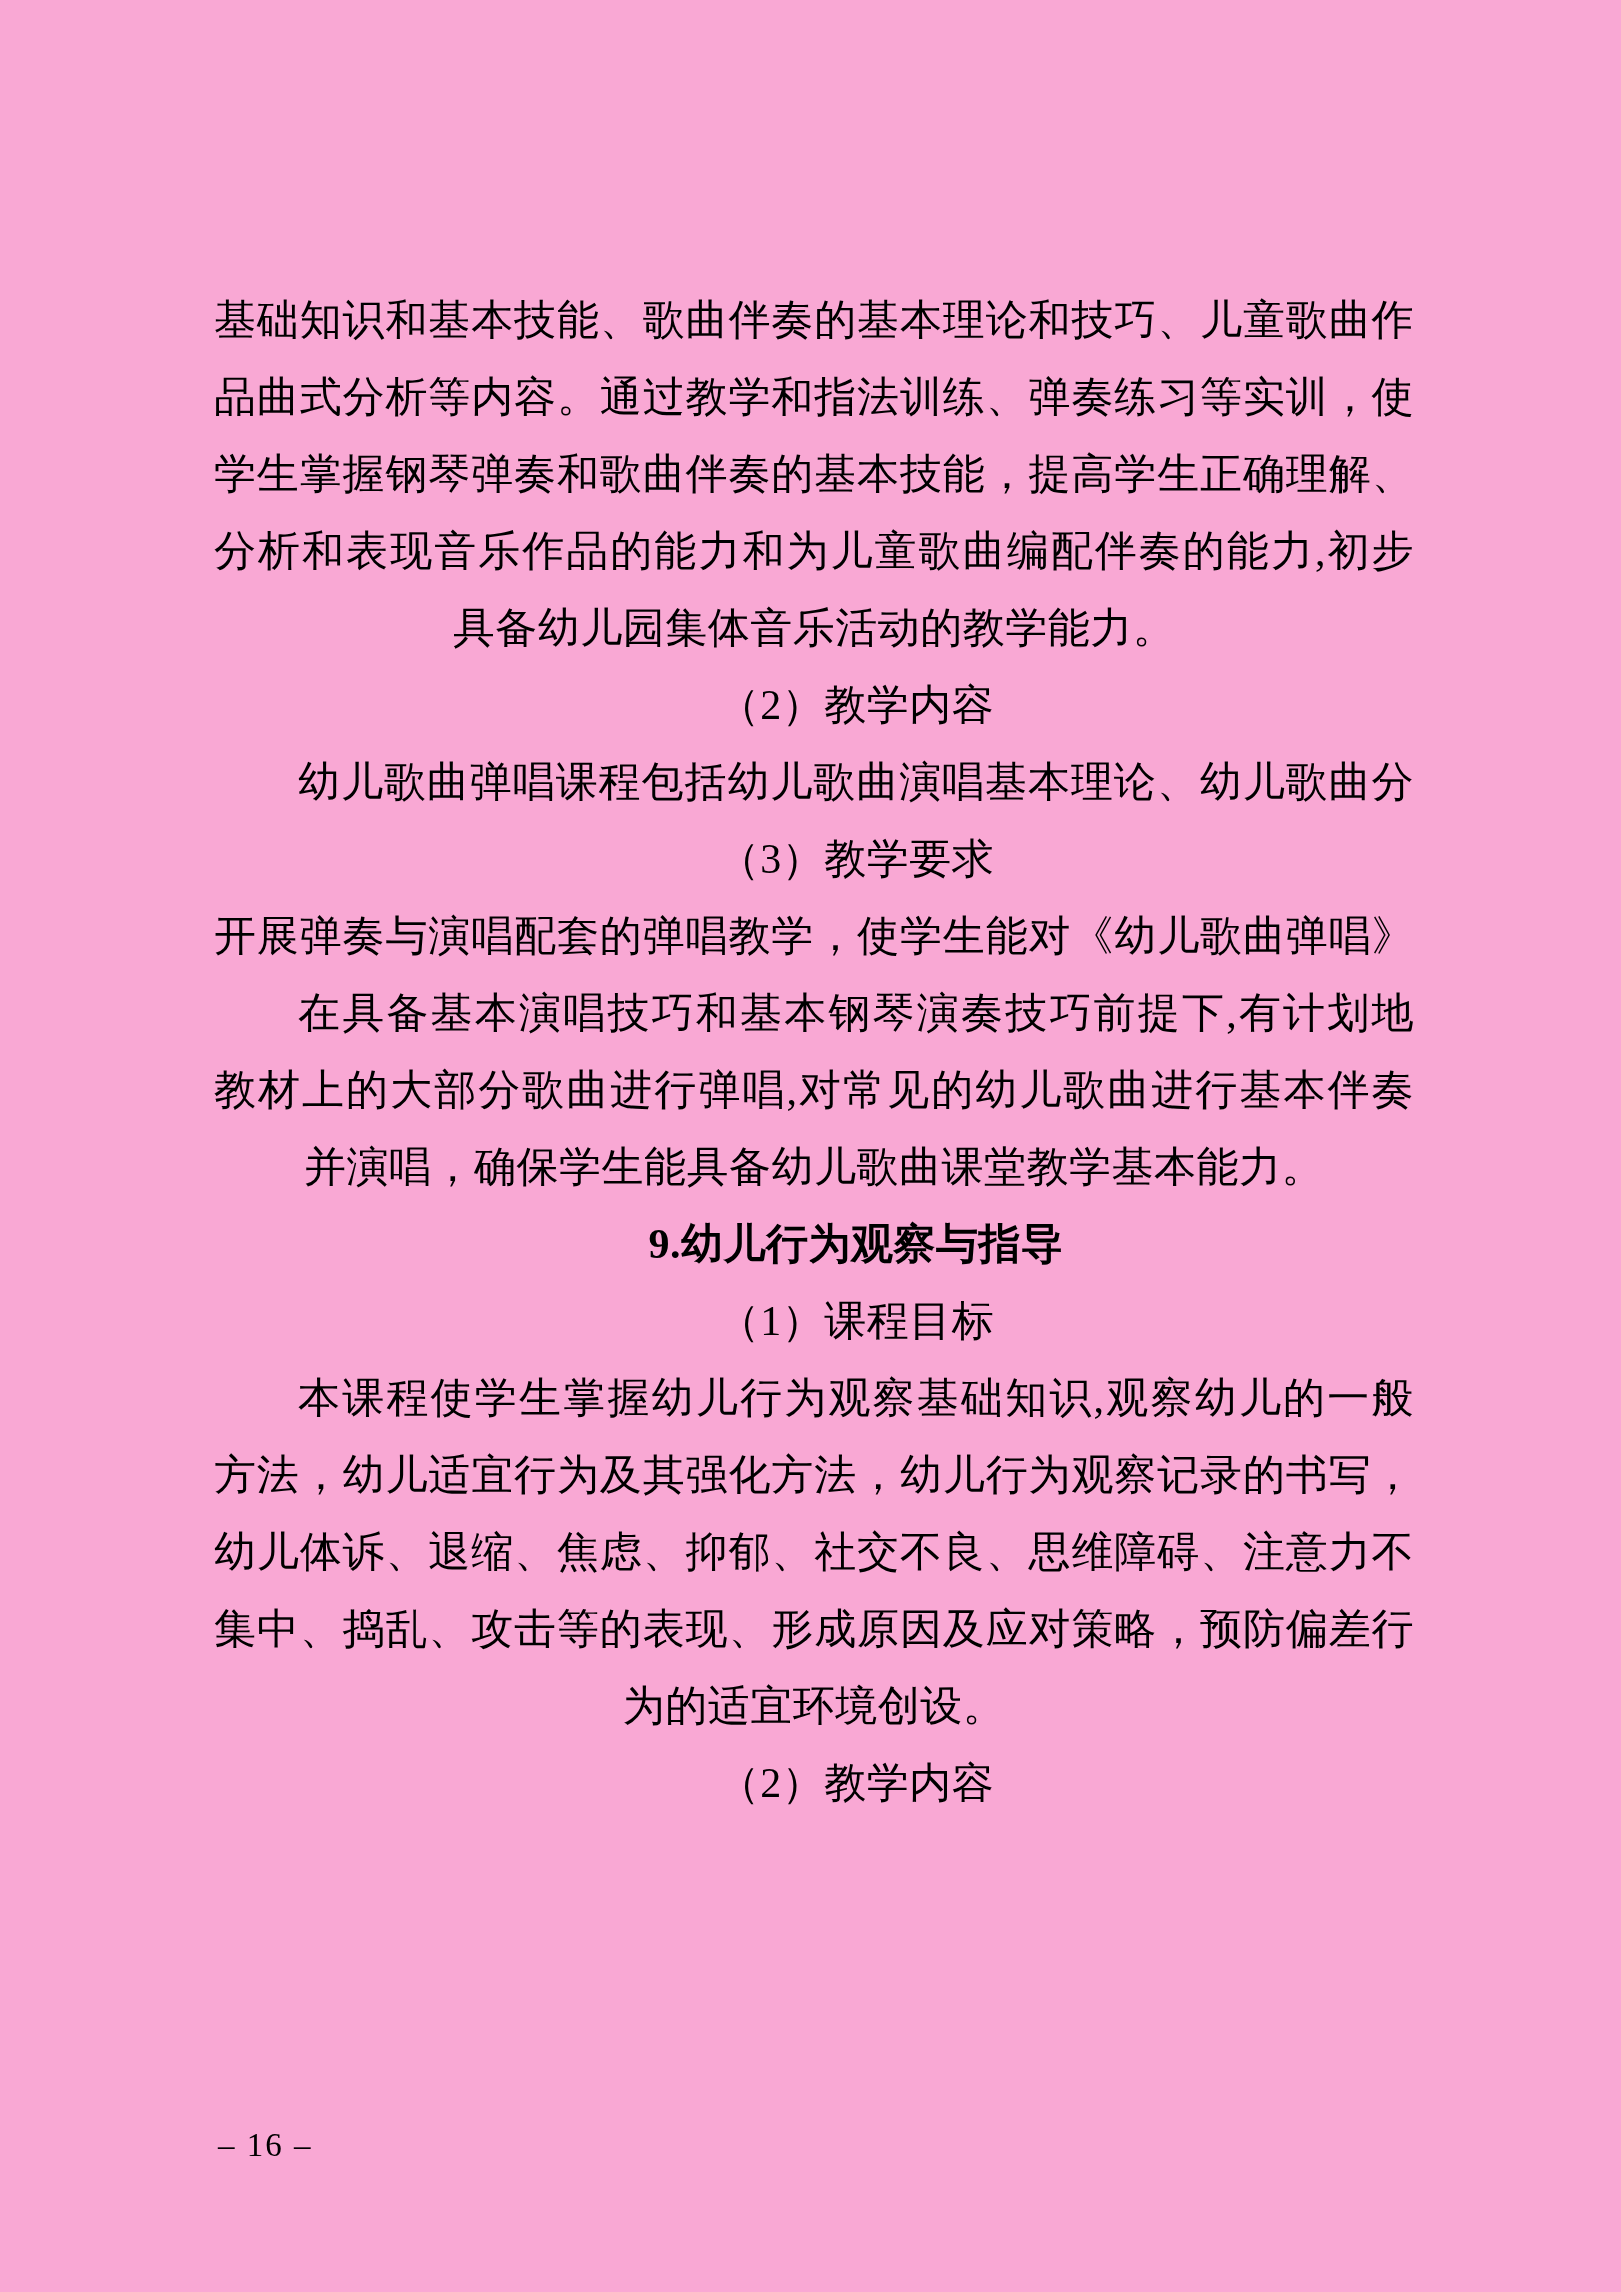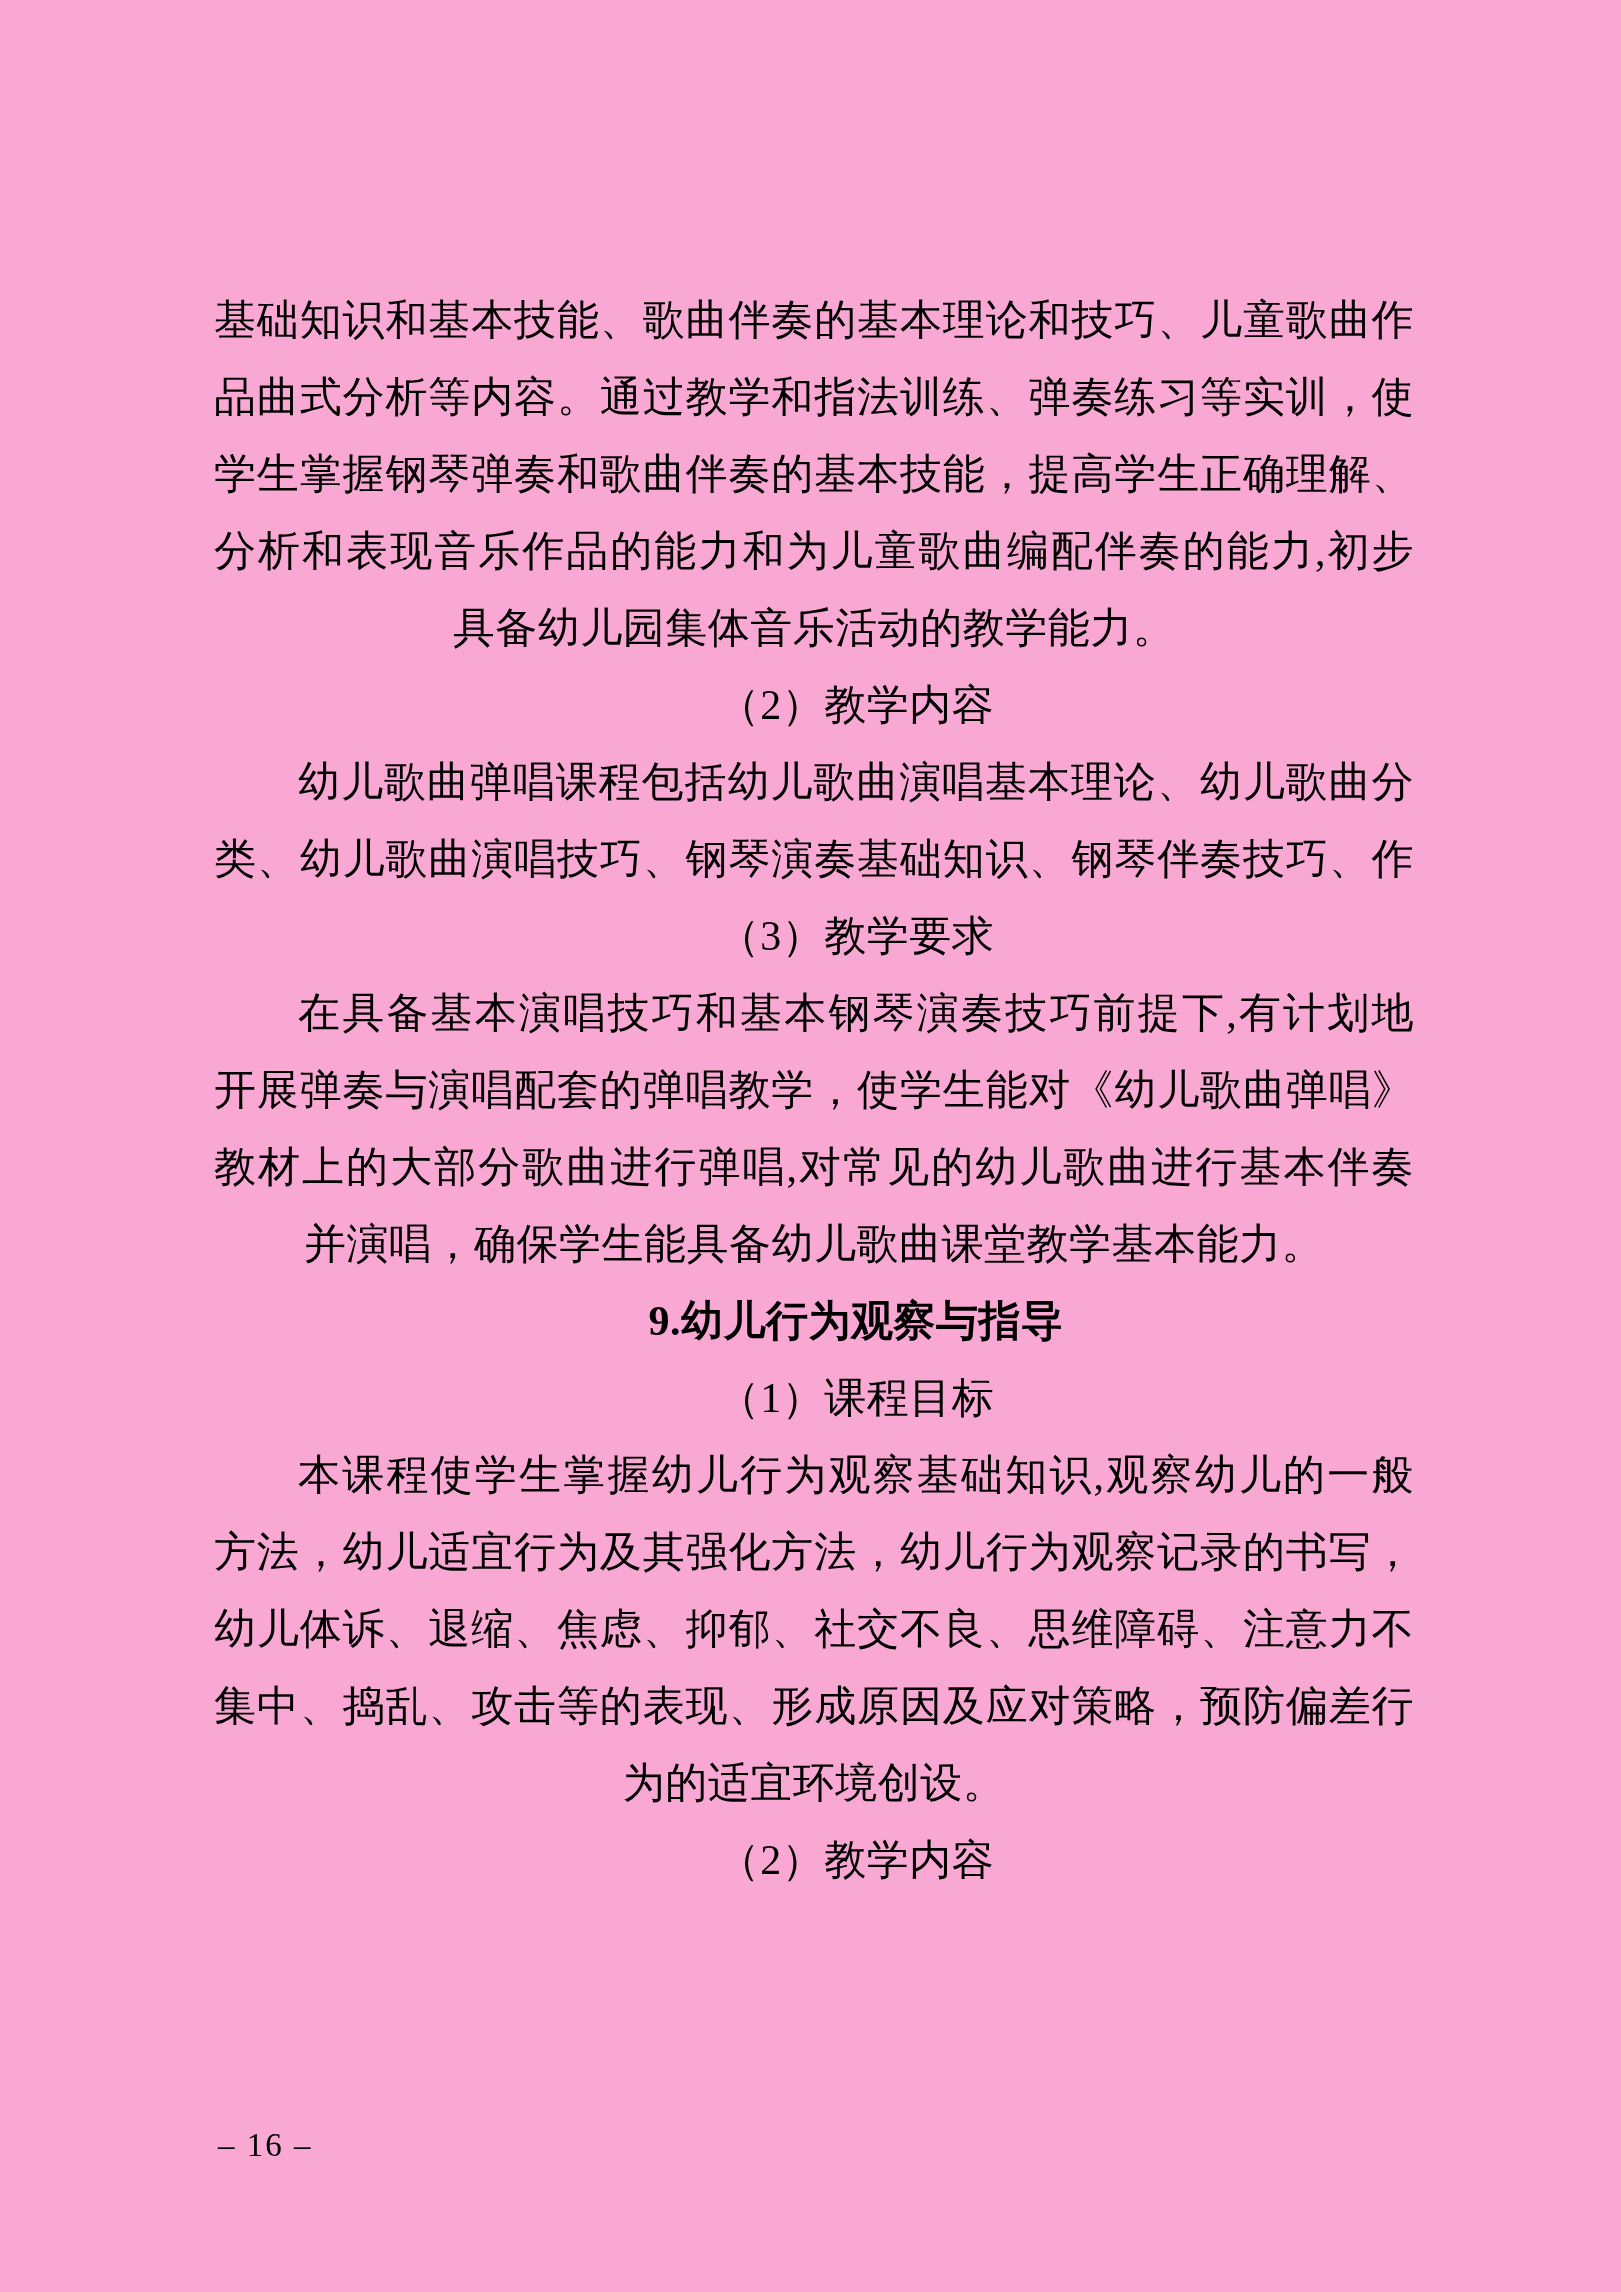--- a/index.html
+++ b/index.html
@@ -58,24 +58,23 @@
 <div class="page">
 
   <main class="content">
     <div class="line fill">基础知识和基本技能、歌曲伴奏的基本理论和技巧、儿童歌曲作</div>
     <div class="line fill">品曲式分析等内容。通过教学和指法训练、弹奏练习等实训，使</div>
     <div class="line fill">学生掌握钢琴弹奏和歌曲伴奏的基本技能，提高学生正确理解、</div>
     <div class="line fill">分析和表现音乐作品的能力和为儿童歌曲编配伴奏的能力,初步</div>
     <div class="line">具备幼儿园集体音乐活动的教学能力。</div>
     <div class="line indent">（2）教学内容</div>
     <div class="line indent fill">幼儿歌曲弹唱课程包括幼儿歌曲演唱基本理论、幼儿歌曲分</div>
-    <div class="line fill">类、幼儿歌曲演唱技巧、钢琴演奏基础知识、钢琴伴奏技巧、作</div>
     <div class="line indent">（3）教学要求</div>
+    <div class="line fill">开展弹奏与演唱配套的弹唱教学，使学生能对《幼儿歌曲弹唱》</div>
     <div class="line indent fill">在具备基本演唱技巧和基本钢琴演奏技巧前提下,有计划地</div>
-    <div class="line fill">开展弹奏与演唱配套的弹唱教学，使学生能对《幼儿歌曲弹唱》</div>
     <div class="line fill">教材上的大部分歌曲进行弹唱,对常见的幼儿歌曲进行基本伴奏</div>
     <div class="line">并演唱，确保学生能具备幼儿歌曲课堂教学基本能力。</div>
     <div class="line indent bold">9.幼儿行为观察与指导</div>
     <div class="line indent">（1）课程目标</div>
     <div class="line indent fill">本课程使学生掌握幼儿行为观察基础知识,观察幼儿的一般</div>
     <div class="line fill">方法，幼儿适宜行为及其强化方法，幼儿行为观察记录的书写，</div>
     <div class="line fill">幼儿体诉、退缩、焦虑、抑郁、社交不良、思维障碍、注意力不</div>
     <div class="line fill">集中、捣乱、攻击等的表现、形成原因及应对策略，预防偏差行</div>
     <div class="line">为的适宜环境创设。</div>
     <div class="line indent">（2）教学内容</div>

